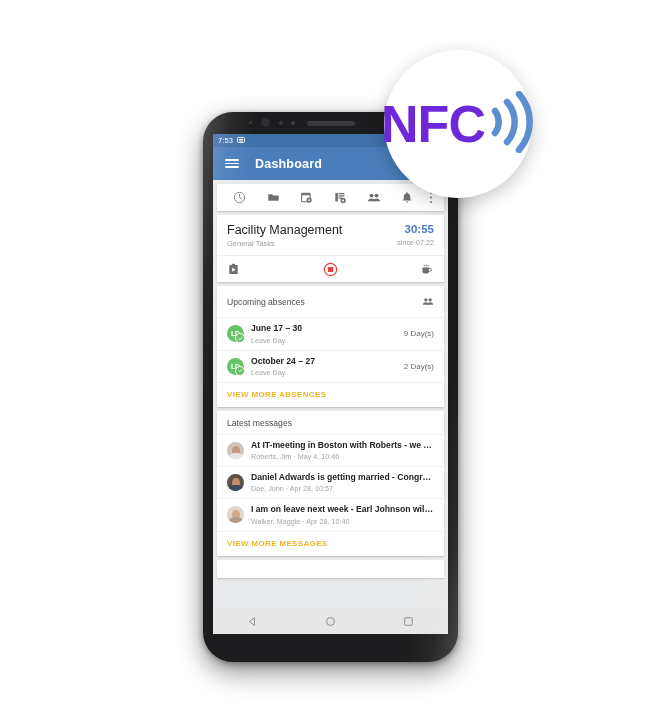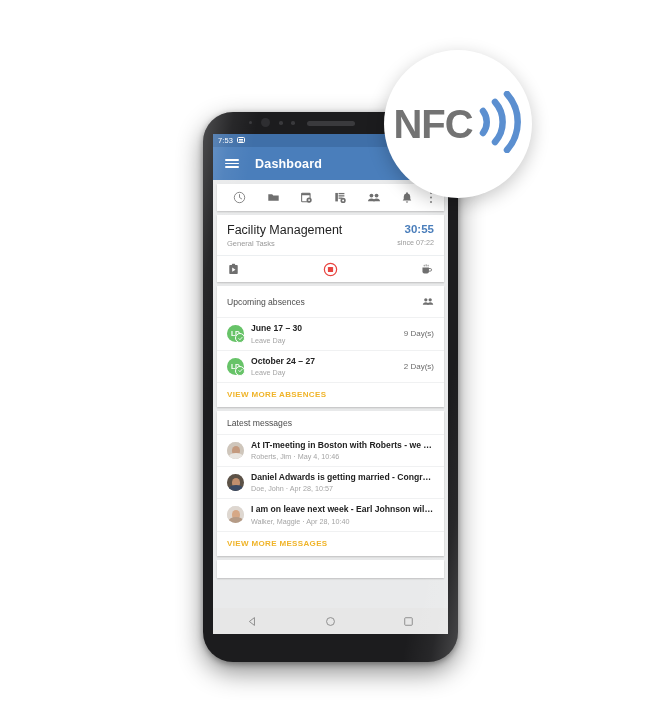--- a/index.html
+++ b/index.html
@@ -170,21 +170,21 @@
 
   
   #nfc{
     position:absolute;left:384px;top:50px;width:148px;height:148px;
     border-radius:50%;background:#fff;
     box-shadow:0 5px 18px rgba(0,0,0,.22);
     display:flex;align-items:center;justify-content:center;
   }
   #nfc-inner{display:flex;align-items:center;}
   #nfc-text{
-    font-size:40px;font-weight:bold;color:#737373;
+    font-size:52px;font-weight:bold;color:#6d28d9;
     letter-spacing:-1px;font-family:"Liberation Sans", sans-serif;
   }
 </style>
 </head>
 <body>
 
 <div id="phone">
 
   <div id="phone-top">
     <span class="sensor" style="left:46px;top:9px;width:3px;height:3px;"></span>

